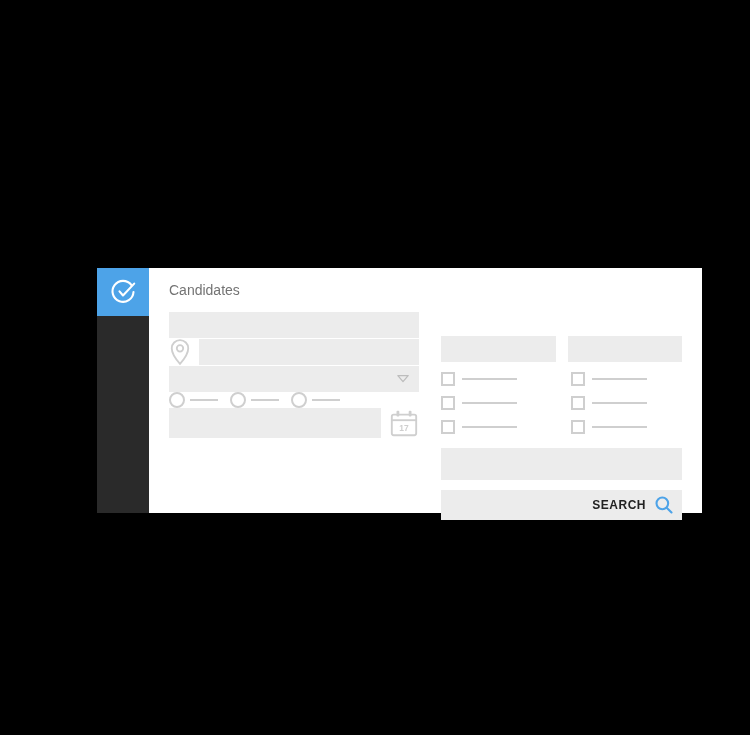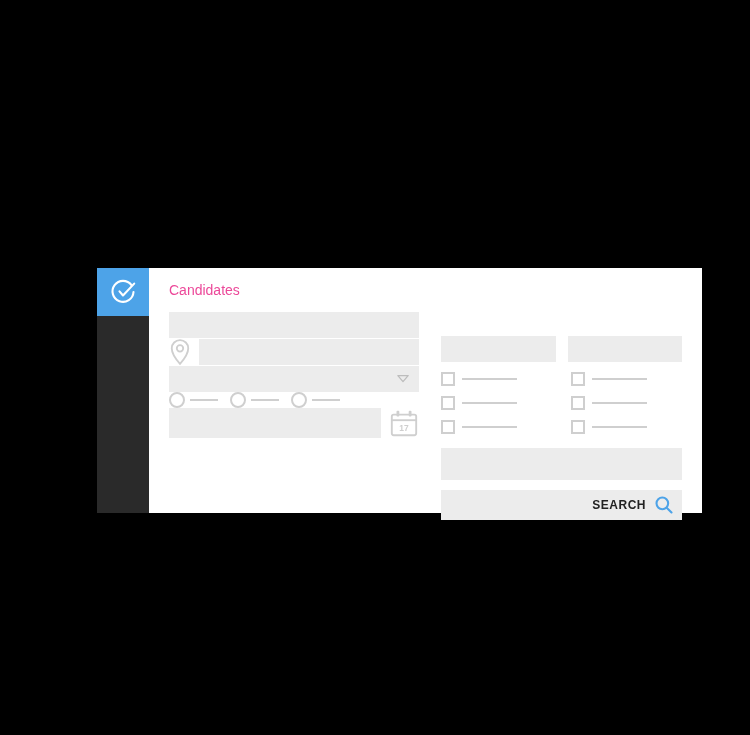--- a/index.html
+++ b/index.html
@@ -36,21 +36,21 @@
     }
     .logo-tile svg { width: 28px; height: 28px; }
     .main {
       flex: 1;
       padding: 14px 20px 16px 20px;
       display: flex;
       flex-direction: column;
     }
     .page-title {
       font-size: 14px;
-      color: #ec4899;
+      color: #737373;
       margin-bottom: 14px;
     }
     .form-area {
       display: flex;
       gap: 22px;
     }
     .col-left {
       flex: 0 0 250px;
       display: flex;
       flex-direction: column;

